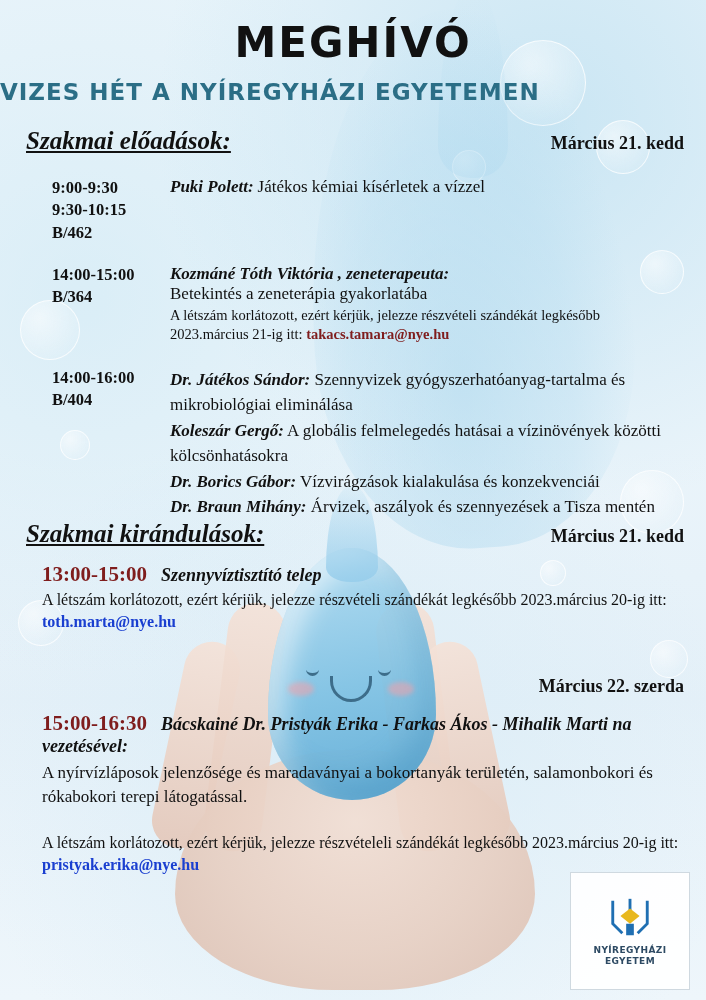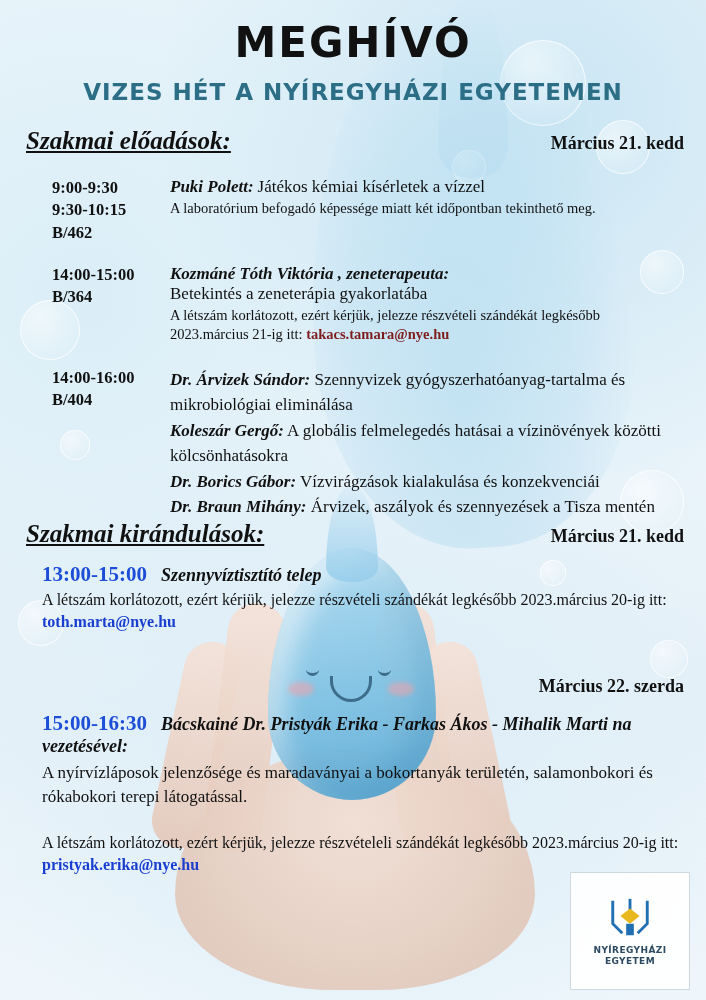--- a/index.html
+++ b/index.html
@@ -120,21 +120,21 @@
   .title {
     text-align: center;
     font-family: "DejaVu Sans", sans-serif;
     font-weight: bold;
     font-size: 42px;
     letter-spacing: 2px;
     color: #111;
     margin-top: 18px;
   }
   .subtitle {
-    text-align: center;
+    text-align: left;
     font-family: "DejaVu Sans", sans-serif;
     font-weight: bold;
     font-size: 23px;
     letter-spacing: 1px;
     color: #2b6e86;
     margin-top: 12px;
   }
 
   .section-head {
     display: flex;
@@ -182,21 +182,21 @@
     line-height: 1.35;
     margin-top: 2px;
   }
   .mail { color: #1a3fd0; font-weight: bold; }
   .mail-red { color: #7f1d1d; font-weight: bold; }
   .lines { font-size: 17px; line-height: 1.5; color: #111; }
 
   .trip-time {
     font-weight: bold;
     font-size: 21px;
-    color: #1d4ed8;
+    color: #7f1d1d;
     margin-right: 10px;
   }
   .trip-title {
     font-style: italic;
     font-weight: bold;
     font-size: 18px;
     color: #111;
   }
   .trip-note {
     font-size: 16px;
@@ -292,21 +292,20 @@
       <div class="times">
         <div>9:00-9:30</div>
         <div>9:30-10:15</div>
         <div class="room">B/462</div>
       </div>
       <div class="body">
         <div>
           <span class="speaker">Puki Polett:</span>
           <span class="talk">Játékos kémiai kísérletek a vízzel</span>
         </div>
-        <div class="note">A laboratórium befogadó képessége miatt két időpontban tekinthető meg.</div>
       </div>
     </div>
 
     <div class="row" style="margin-top:20px;">
       <div class="times">
         <div>14:00-15:00</div>
         <div class="room">B/364</div>
       </div>
       <div class="body">
         <div class="speaker">Kozmáné Tóth Viktória , zeneterapeuta:</div>
@@ -317,21 +316,21 @@
       </div>
     </div>
 
     <div class="row" style="margin-top:22px;">
       <div class="times">
         <div>14:00-16:00</div>
         <div class="room">B/404</div>
       </div>
       <div class="body lines">
         <div>
-          <span class="speaker">Dr. Árvizek Sándor:</span><span> Szennyvizek gyógyszerhatóanyag-tartalma és mikrobiológiai eliminálása</span>
+          <span class="speaker">Dr. Játékos Sándor:</span><span> Szennyvizek gyógyszerhatóanyag-tartalma és mikrobiológiai eliminálása</span>
         </div>
         <div>
           <span class="speaker">Koleszár Gergő:</span><span> A globális felmelegedés hatásai a vízinövények közötti kölcsönhatásokra</span>
         </div>
         <div>
           <span class="speaker">Dr. Borics Gábor:</span><span> Vízvirágzások kialakulása és konzekvenciái</span>
         </div>
         <div>
           <span class="speaker">Dr. Braun Mihány:</span><span> Árvizek, aszályok és szennyezések a Tisza mentén</span>
         </div>

